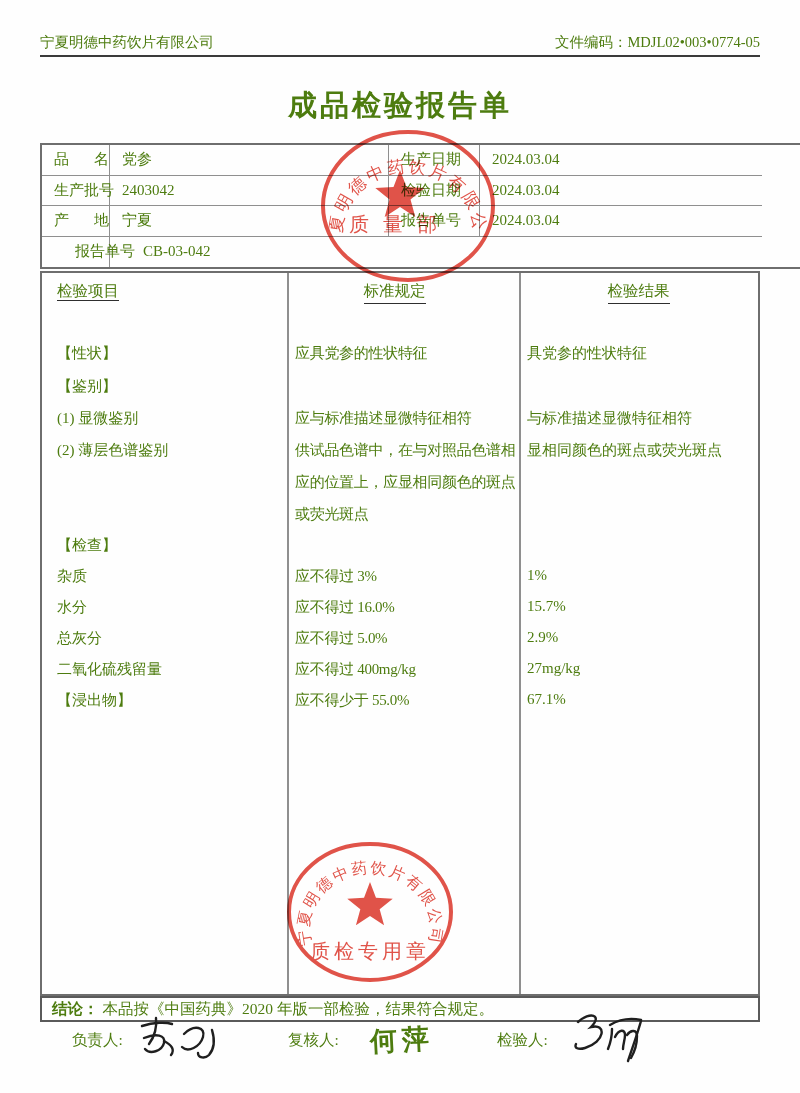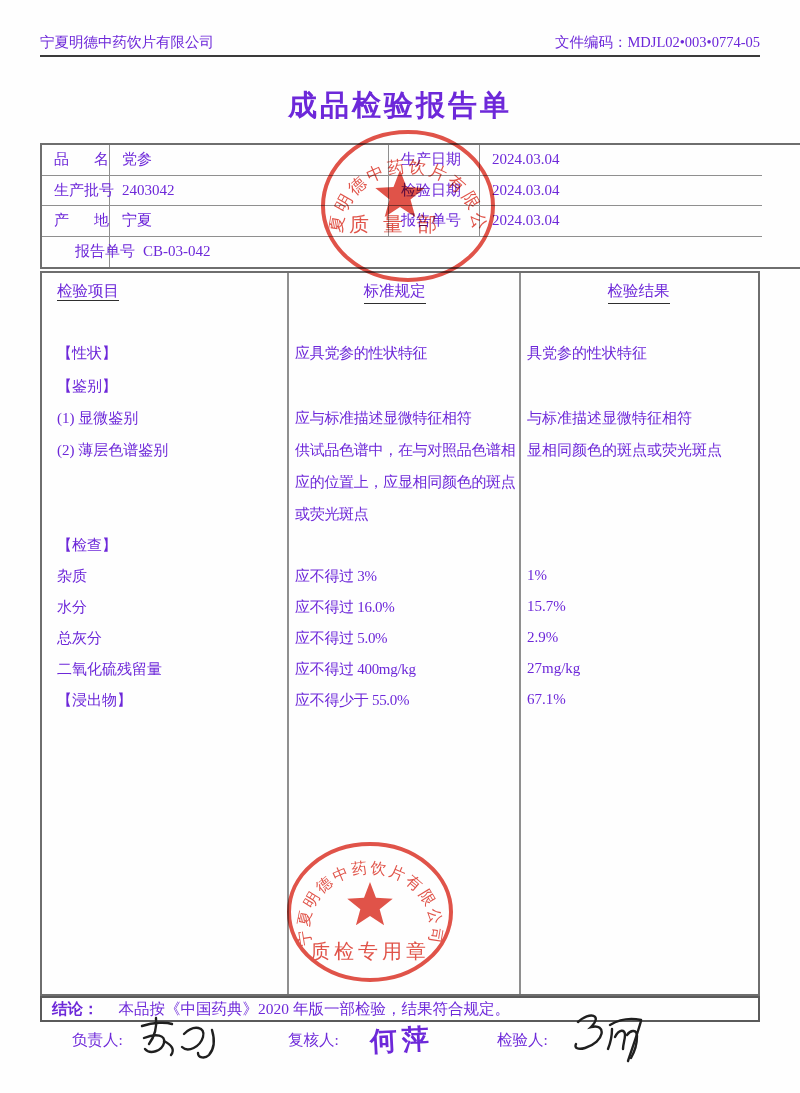--- a/index.html
+++ b/index.html
@@ -1,17 +1,17 @@
 <!DOCTYPE html>
 <html><head>
 <meta charset="utf-8">
 <style>
   html,body{margin:0;padding:0;background:#ffffff;}
   .page{position:relative;width:800px;height:1093px;background:#fefefe;overflow:hidden;
-        font-family:"Liberation Serif","DejaVu Serif",serif;color:#6d28d9;}
+        font-family:"Liberation Serif","DejaVu Serif",serif;color:#4d7c0f;}
   .abs{position:absolute;white-space:nowrap;}
   
   .hdr-company{left:40px;top:33px;font-size:14.5px;}
   .hdr-code{right:40px;top:33px;font-size:14.5px;}
   .hdr-rule{left:40px;top:55px;width:720px;height:2px;background:#3a3a3a;}
   .doc-title{left:0;top:86px;width:800px;text-align:center;font-size:29px;font-weight:bold;letter-spacing:3px;}
   
   .info-table{left:40px;top:143px;width:792px;height:126px;display:grid;
     grid-template-columns:68px 279px 91px 282px;grid-template-rows:repeat(4,1fr);
     border:2px solid #6e6e6e;box-sizing:border-box;font-size:15px;}
@@ -28,21 +28,21 @@
   .trow .c1{position:absolute;left:15px;white-space:nowrap;}
   .trow .c2{position:absolute;left:253px;white-space:nowrap;letter-spacing:-0.3px;}
   .trow .c3{position:absolute;left:485px;white-space:nowrap;}
   .thead .hc{font-size:15.5px;border-bottom:1.5px solid #2e2e2e;padding-bottom:1px;}
   .thead .h2{position:absolute;left:245px;width:215px;text-align:center;}
   .thead .h3{position:absolute;left:477px;width:239px;text-align:center;}
   .thead .h2 .hc,.thead .h3 .hc{display:inline-block;}
   
   .concl-box{left:40px;top:996px;width:720px;height:26px;border:2px solid #5a5a5a;box-sizing:border-box;
     display:flex;align-items:center;padding-left:10px;font-size:15.5px;}
-  .concl-box b{margin-right:20px;font-family:Liberation Mono, monospace;}
+  .concl-box b{margin-right:4px;font-family:Liberation Mono, monospace;}
   .sig-label{top:1030px;font-size:15.5px;}
   .sig-name{font-size:27px;font-weight:600;transform:rotate(-3deg);letter-spacing:5px;}
   
   .stamp{mix-blend-mode:multiply;opacity:0.88;}
   svg text{font-family:"Liberation Serif","DejaVu Serif",serif;}
 </style>
 </head>
 <body>
 
 <div class="page">

